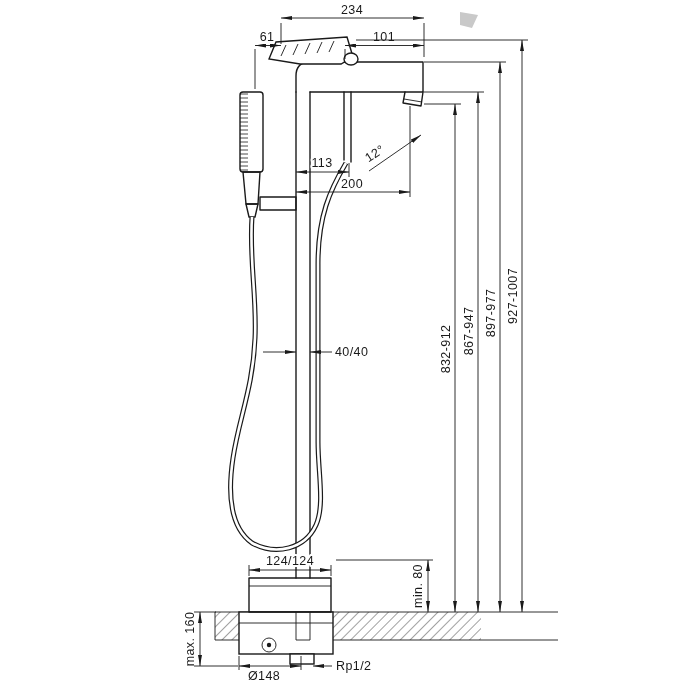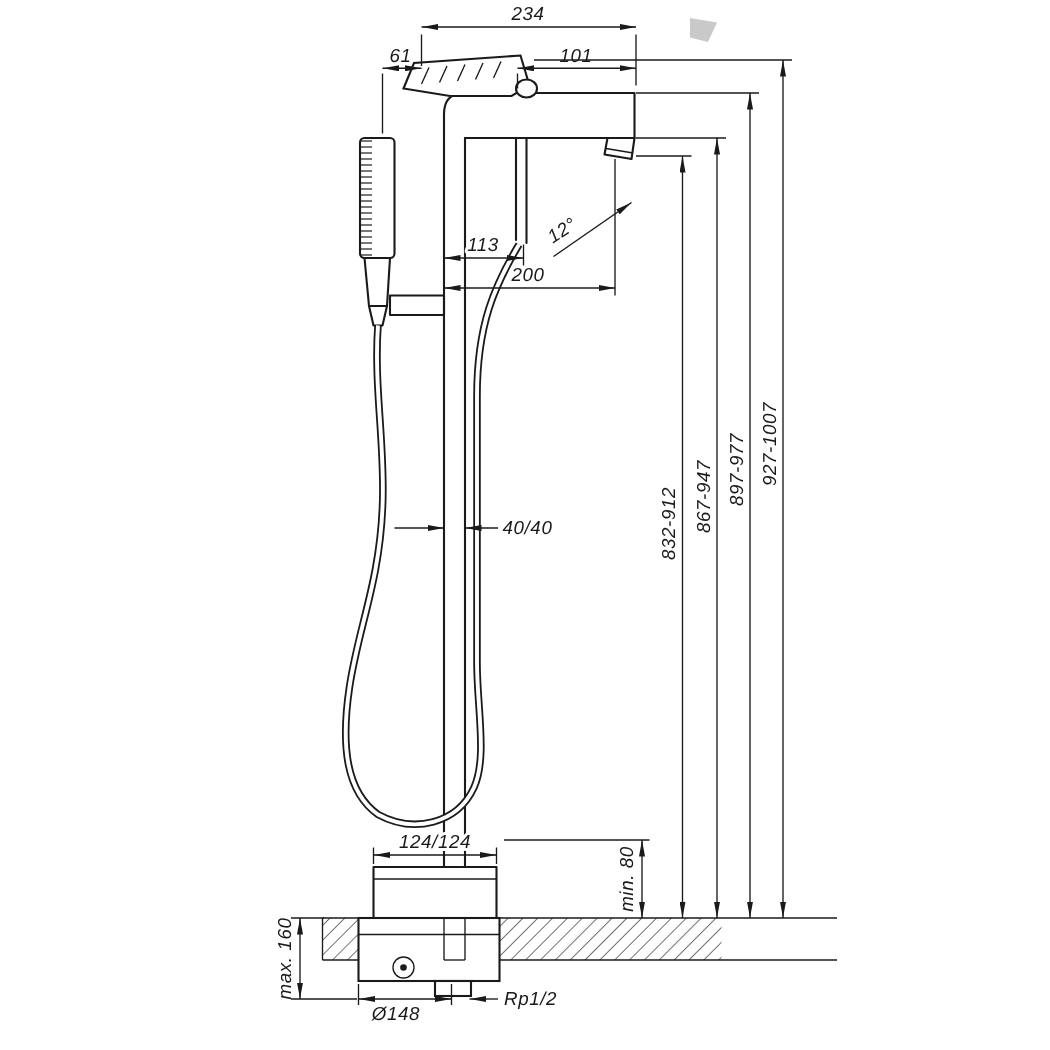--- a/index.html
+++ b/index.html
@@ -1,20 +1,19 @@
 <!DOCTYPE html>
 <html><head>
 <meta charset="utf-8">
 <style>
   html,body{margin:0;padding:0;background:#ffffff;}
   .sheet{
     width:644px;height:700px;position:relative;background:#ffffff;
     font-family:"Liberation Sans",sans-serif;
     overflow:hidden;
-    font-style:italic;
   }
   svg{display:block;}
   text{
     font-family:"Liberation Sans",sans-serif;
     font-size:12.5px;
     fill:#1a1a1a;
     letter-spacing:0.4px;
   }
   .halo{
     paint-order:stroke;

